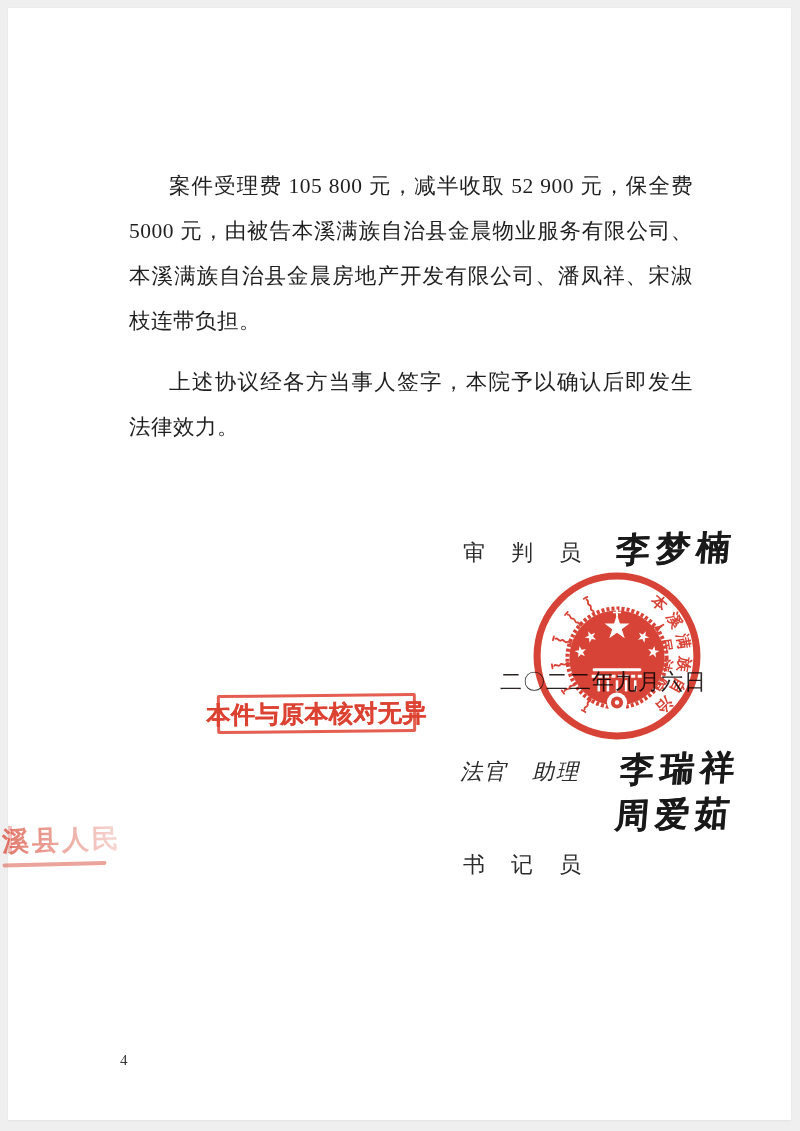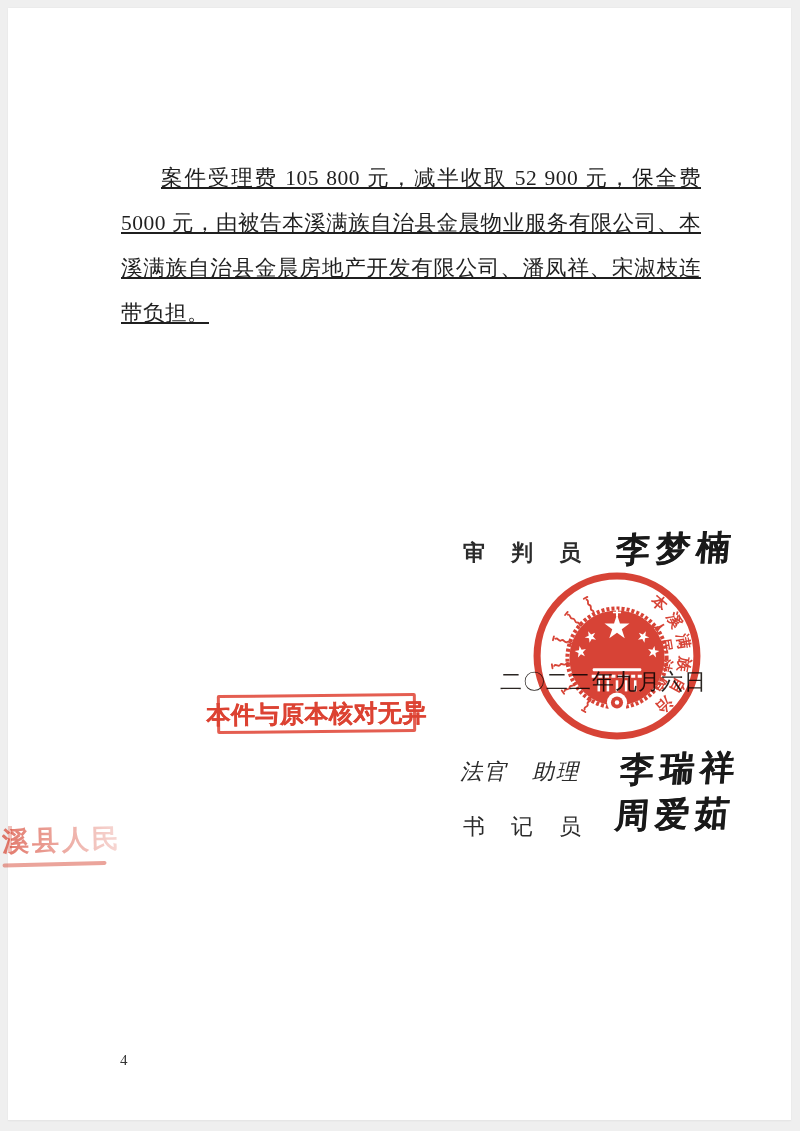--- a/index.html
+++ b/index.html
@@ -13,21 +13,21 @@
     position:absolute;left:8px;top:8px;width:783px;height:1112px;
     background:#ffffff;
     border-bottom:1px solid #e6e6e6;
     box-shadow:0 0 2px rgba(0,0,0,0.05);
   }
   .body-text{
     position:absolute;left:105px;top:140px;width:596px;
     font-size:21.5px;line-height:45px;color:#1f1f1f;
     text-align:justify;letter-spacing:0.5px;
   }
-  .body-text p{margin:8px;text-indent:40px;text-decoration:underline;}
+  .body-text p{margin:16px;text-indent:40px;}
   .sig-role{
     position:absolute;font-size:22px;color:#2b2b2b;letter-spacing:2px;
     white-space:nowrap;
   }
   .sig-name{
     position:absolute;font-size:34px;font-weight:900;color:#191919;
     white-space:nowrap;letter-spacing:6px;
     transform:skewX(-6deg) rotate(-1.5deg);
     text-shadow:0.6px 0 currentColor;
   }
@@ -74,23 +74,24 @@
     font-size:15px;color:#333;
   }
 </style>
 </head>
 <body>
 
 <div class="page">
 
   <div class="body-text">
     <p>案件受理费 105 800 元，减半收取 52 900 元，保全费 5000 元，由被告本溪满族自治县金晨物业服务有限公司、本溪满族自治县金晨房地产开发有限公司、潘凤祥、宋淑枝连带负担。</p>
+    <p>上述协议经各方当事人签字，本院予以确认后即发生法律效力。</p>
   </div>
 
-  <div class="sig-role" style="left:455px;top:530px;font-weight:bold;">审　判　员</div>
+  <div class="sig-role" style="left:455px;top:530px;">审　判　员</div>
   <div class="sig-name" style="left:608px;top:518px;">李梦楠</div>
 
   <div class="date-line">二〇二二年九月六日</div>
 
   <svg class="seal" viewBox="0 0 172 172" font-family="&quot;Liberation Serif&quot;,&quot;DejaVu Serif&quot;,serif">
     <defs>
       <path id="arcOut" d="M86 24 a62 62 0 1 1 -0.02 0"></path>
       <path id="arcIn" d="M86 41 a45 45 0 1 1 -0.02 0"></path>
       <polygon id="star" points="0,-1 0.225,-0.309 0.951,-0.309 0.363,0.118 0.588,0.809 0,0.382 -0.588,0.809 -0.363,0.118 -0.951,-0.309 -0.225,-0.309"></polygon>
       <path id="manchuStroke" d="M0 0 c2.5 2 -2.5 4 0 6 c2.5 2 -2.5 4 0 6 c2 1.8 -1.5 3.2 0 5 m-2 -19 l4 0"></path>
@@ -139,21 +140,21 @@
     </g>
   </svg>
 
   <div class="verify-stamp">
     <span>本件与原本核对无异</span>
   </div>
 
   <div class="sig-role" style="left:452px;top:749px;font-style:italic;">法官　助理</div>
   <div class="sig-name" style="left:612px;top:738px;">李瑞祥</div>
 
-  <div class="sig-role" style="left:455px;top:804px;text-align:right;">书　记　员</div>
+  <div class="sig-role" style="left:455px;top:842px;text-align:right;">书　记　员</div>
   <div class="sig-name" style="left:607px;top:784px;">周爱茹</div>
 
   <div class="edge-stamp">
     <div class="edge-text">溪县人民</div>
     <div class="edge-underline"></div>
   </div>
   <div class="edge-sliver"></div>
 
   <div class="page-number">4</div>
 

